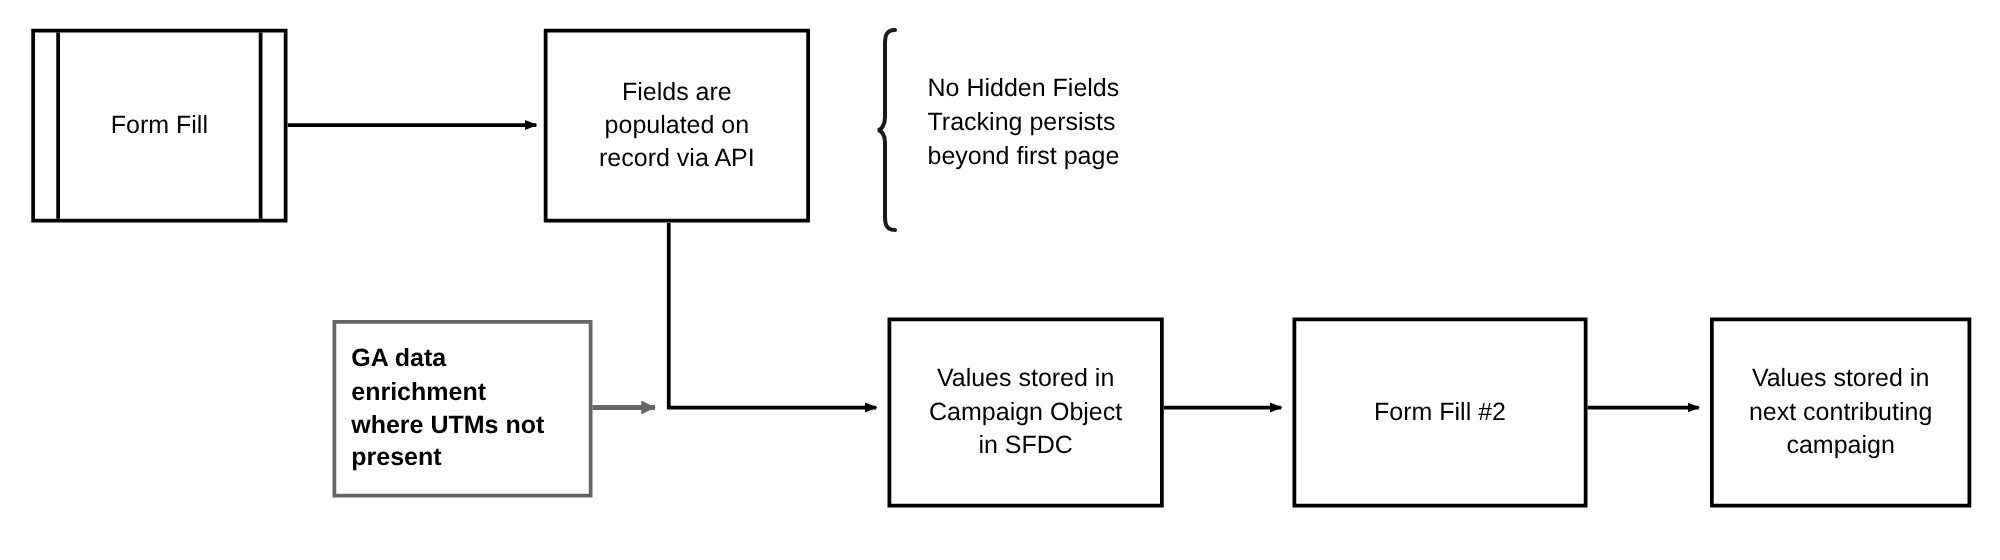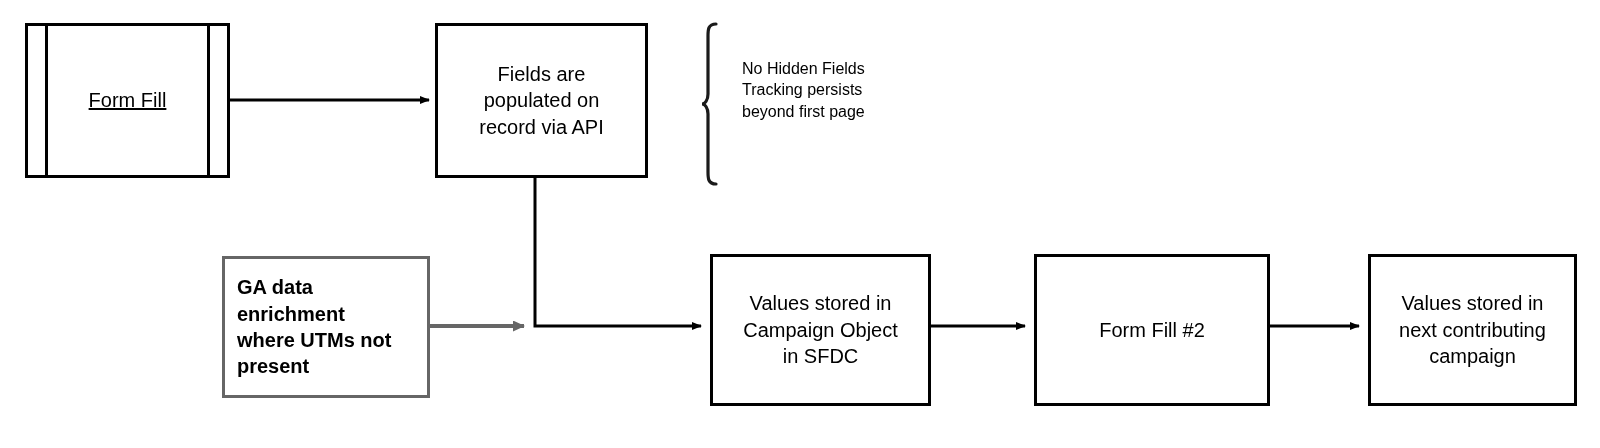--- a/index.html
+++ b/index.html
@@ -45,36 +45,37 @@
     width: 3px;
     background: #000000;
   }
   .node.process .bar.left  { left: 17px; }
   .node.process .bar.right { right: 17px; }
 
   .node.bold-left {
     justify-content: flex-start;
     text-align: left;
     font-weight: bold;
+    margin-left: 44px;
   }
   .node.bold-left .label { padding-left: 12px; }
 
   .edge-svg {
     position: absolute;
     left: 0;
     top: 0;
     width: 1600px;
     height: 448px;
     overflow: visible;
     pointer-events: none;
   }
   .annotation {
     position: absolute;
     color: #000000;
-    font-size: 16px;
+    font-size: 20px;
     line-height: 1.34;
     white-space: pre-line;
     text-align: left;
   }
   .brace {
     position: absolute;
   }
 </style>
 </head>
 <body>
@@ -105,21 +106,21 @@
 
     <g>
       <line x1="931" y1="326" x2="1025" y2="326" stroke="#000000" stroke-width="3" marker-end="url(#arrow-black)"></line>
     </g>
 
     <g>
       <line x1="1240" y1="326" x2="1359" y2="326" stroke="#000000" stroke-width="3" marker-end="url(#arrow-black)"></line>
     </g>
   </svg>
 
-  <div class="node black-border process" style="left:25px; top:23px; width:205px; height:155px;text-decoration:underline;">
+  <div class="node black-border process" style="left:25px; top:23px; width:205px; height:155px;">
     <span class="bar left"></span>
     <span class="bar right"></span>
     <span class="label">Form Fill</span>
   </div>
 
   <div class="node black-border" style="left:435px; top:23px; width:213px; height:155px;">
     <span class="label">Fields are
 populated on
 record via API</span>
   </div>

